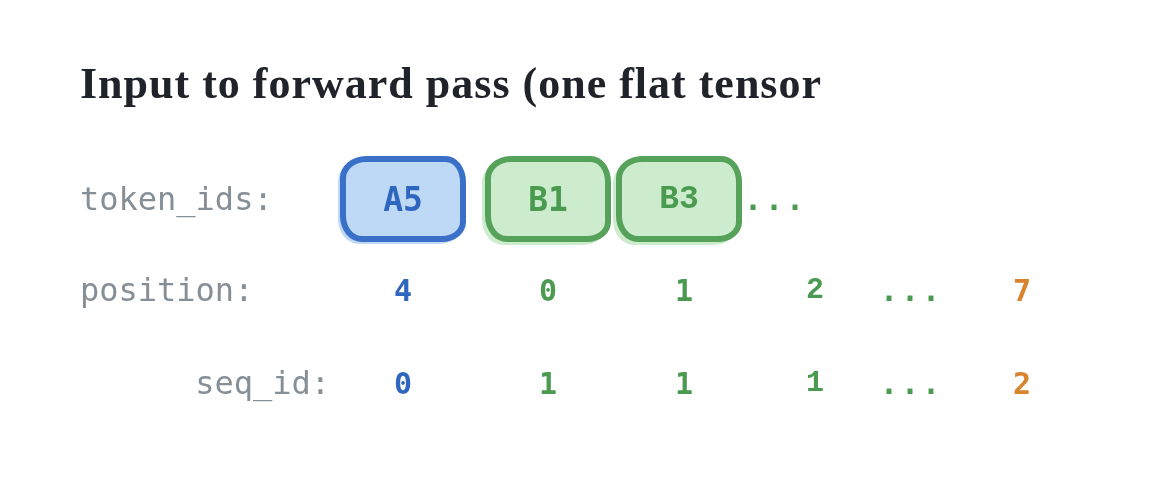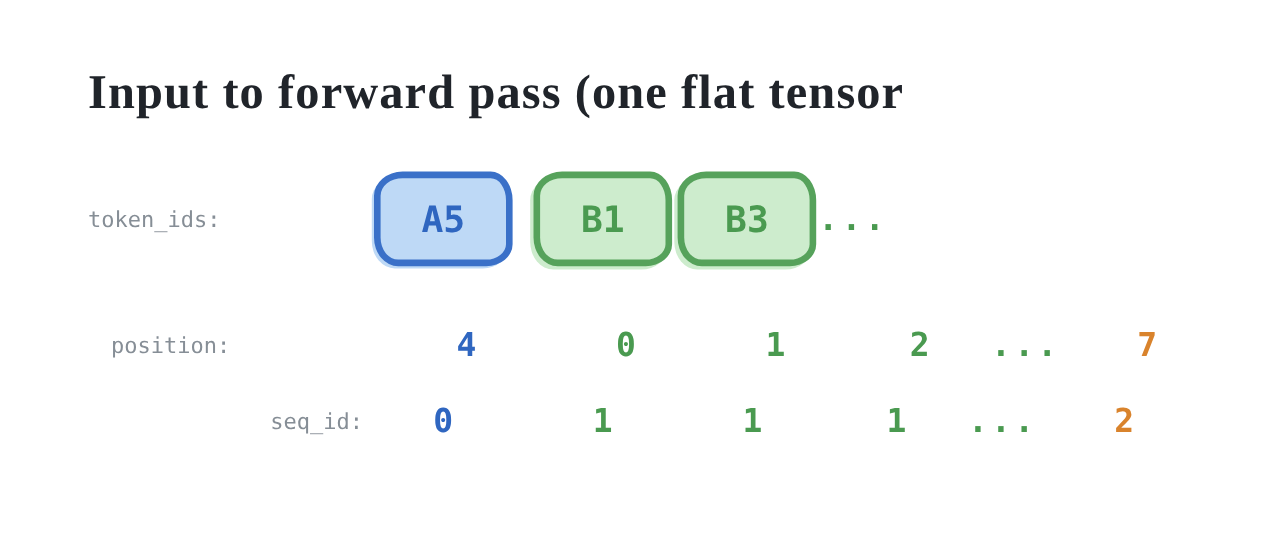--- a/index.html
+++ b/index.html
@@ -26,41 +26,41 @@
     color: var(--title-color);
     white-space: nowrap;
   }
   .row {
     position: absolute;
     left: 80px;
     display: flex;
     align-items: center;
   }
   .row-tokens { top: 155px; height: 88px; }
-  .row-position { top: 296px; height: 36px; margin-left: 21px; }
+  .row-position { top: 272px; height: 36px; }
   .row-seqid { top: 365px; height: 36px; text-align: right; }
 
   .row-label {
     width: 250px;
-    font-size: 20px;
+    font-size: 32px;
     font-weight: 500;
     color: var(--label-gray);
     white-space: nowrap;
   }
   .cell {
     width: 126px;
     display: flex;
     align-items: center;
     justify-content: center;
     height: 100%;
   }
   .cell.c1 { margin-left: 10px; }
   .cell.c2 { margin-left: 19px; }
   .cell.c3 { margin-left: 10px; }
-  .cell.c4 { margin-left: 5px; }
+  .cell.c4 { margin-left: 5px; font-family: Liberation Mono, monospace; }
   .cell.cdots { width: 67px; margin-left: 0; }
   .cell.c6 { margin-left: 14px; }
 
   .box {
     width: 114px;
     height: 74px;
     display: flex;
     align-items: center;
     justify-content: center;
     font-size: 33px;

